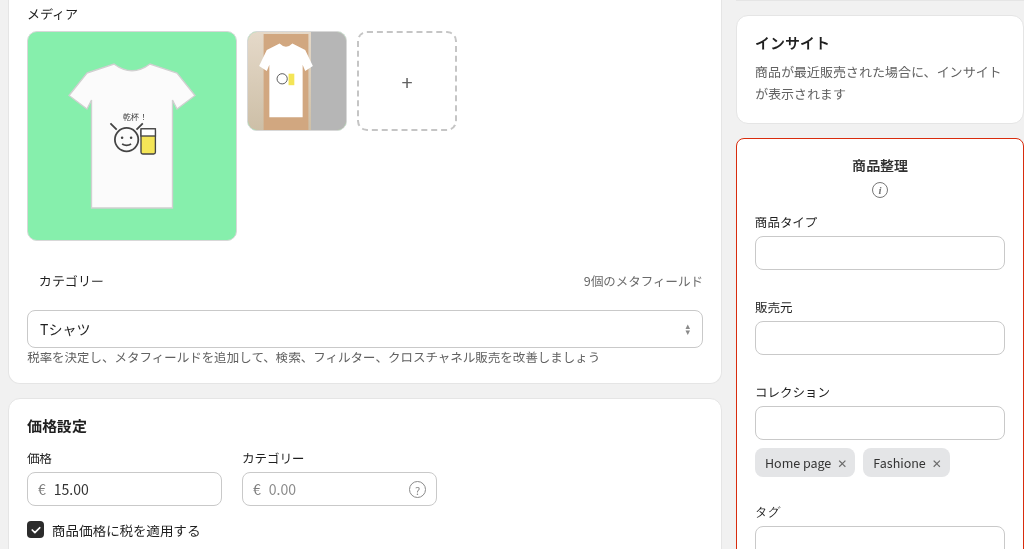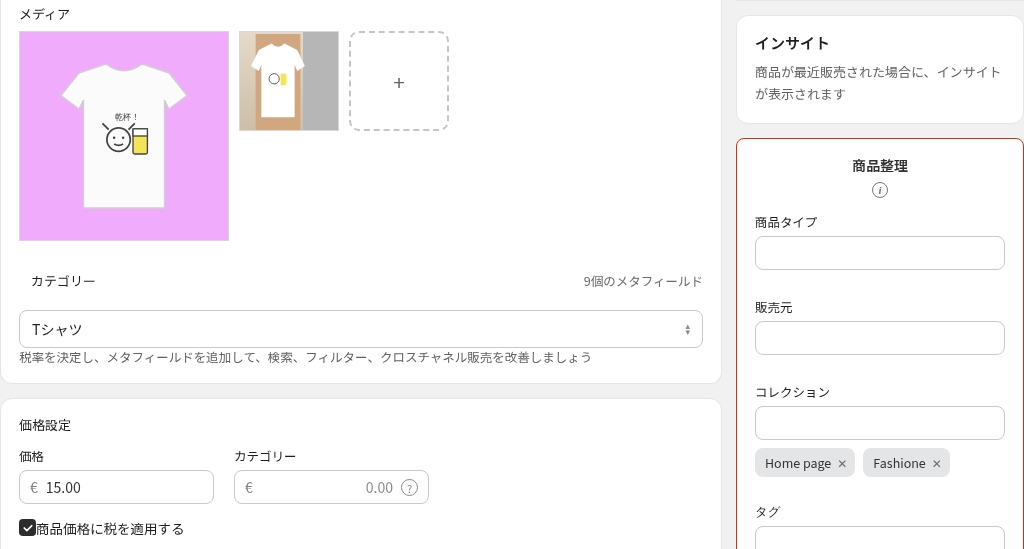--- a/index.html
+++ b/index.html
@@ -19,21 +19,21 @@
     margin:0; padding:0;
     background:var(--bg);
     font-family: -apple-system, BlinkMacSystemFont, "Hiragino Sans", "Hiragino Kaku Gothic ProN", "Noto Sans JP", "Segoe UI", sans-serif;
     font-size:13.5px;
     color:var(--text);
     width:1024px; height:549px;
     overflow:hidden;
     position:relative;
   }
   .page{display:flex; gap:14px; padding:0; height:549px;}
-  .left-col{flex:1; min-width:0; display:flex; flex-direction:column; gap:14px; padding-top:0;}
+  .left-col{flex:1; min-width:0; display:flex; flex-direction:column; gap:14px; padding-top:0;padding-left:8px;}
   .right-col{width:288px; display:flex; flex-direction:column; gap:14px; padding-top:0; padding-right:0;}
   .card{
     background:var(--card);
     border-radius:12px;
     border:1px solid var(--border-soft);
     padding:16px 18px;
   }
   .card.top{ border-top-left-radius:0; border-top-right-radius:0; border-top:none; padding-top:4px;}
   .right-col .top-sliver{
     height:14px;
@@ -41,22 +41,22 @@
     border:1px solid var(--border-soft);
     border-top:none;
     border-bottom-left-radius:12px;
     border-bottom-right-radius:12px;
     margin-right:0;
   }
   .section-label{ font-size:13px; color:var(--text); margin-bottom:8px;}
   .media-row{ display:flex; gap:10px;}
   .thumb{
     border:1px solid var(--border);
-    border-radius:0;
-    background:#f0abfc;
+    border-radius:10px;
+    background:#86efac;
   }
   .thumb.main{ width:210px; height:210px; display:flex; align-items:center; justify-content:center;}
   .thumb.sm{ width:100px; height:100px; overflow:hidden; position:relative;}
   .add-tile{
     width:100px; height:100px;
     border:2px dashed #c5c5c5;
     border-radius:10px;
     display:flex; align-items:center; justify-content:center;
     font-size:20px; color:#616161;
     background:#fff;
@@ -71,37 +71,37 @@
   .select-ish{
     margin-top:8px;
     border:1px solid var(--input-border);
     border-radius:8px;
     padding:8px 12px;
     display:flex; align-items:center; justify-content:space-between;
     background:#fff;
     font-size:14px;
   }
   .help-text{ font-size:12.5px; color:var(--text-sub); line-height:1.5;}
-  .card-title{ font-size:13px; font-weight:400; }
+  .card-title{ font-size:15px; font-weight:700; }
   .price-row{ display:flex; gap:20px; margin-top:12px;}
   .price-col{ flex:0 0 195px;}
   .field-label{ font-size:12.5px; color:var(--text); margin-bottom:5px;}
   .money-input{
     display:flex; align-items:center;
     border:1px solid var(--input-border);
     border-radius:8px;
     padding:6px 10px;
     gap:8px;
     background:#fff;
   }
   .money-input .cur{ color:#7a7a7a; font-size:14px;}
   .money-input .val{ font-size:14px; flex:1; color:#333;}
-  .money-input.discount .val{ color:#8a8a8a;text-align:right;}
+  .money-input.discount .val{ color:#8a8a8a;}
   .help-ico{ color:#8a8a8a;}
-  .check-row{ display:flex; align-items:center; margin-top:14px;text-align:right;}
+  .check-row{ display:flex; align-items:center; gap:8px; margin-top:14px;text-align:right;}
   .add-unit-row{ display:flex; align-items:center; gap:8px; margin-top:18px; color:#3a3a3a; font-size:13.5px;}
   
   .insight-title{ font-size:15px; font-weight:600; margin-bottom:8px;}
   .insight-text{ font-size:13px; color:var(--text-sub); line-height:1.7;}
   .org-card{ border:1.5px solid var(--red); border-radius:8px; padding:16px 18px; background:var(--card);}
   .org-title{ font-size:14px; font-weight:600; display:flex; align-items:center; gap:7px; margin-bottom:14px; color:#303030;flex-direction:column;}
   .org-field{ margin-bottom:27px;}
   .org-field:last-child{ margin-bottom:0;font-family:Liberation Mono, monospace;}
   .org-input{
     border:1px solid var(--input-border);

